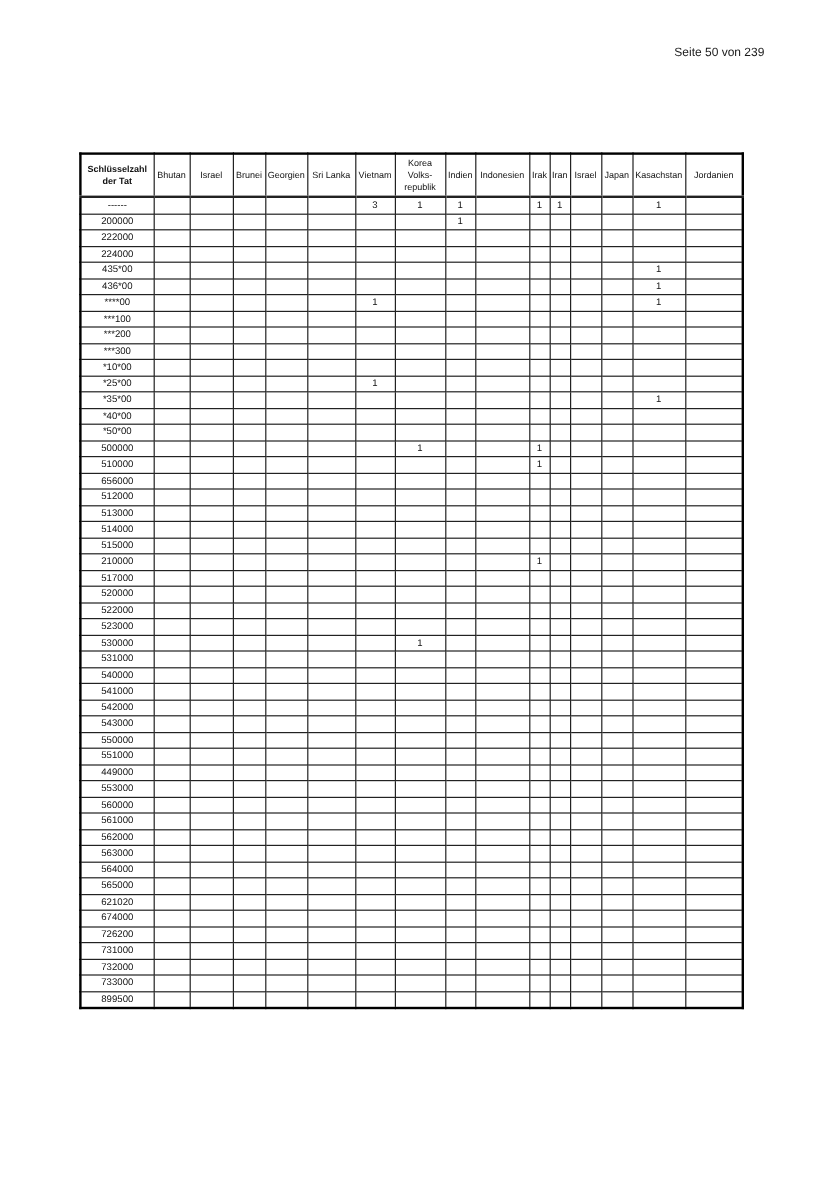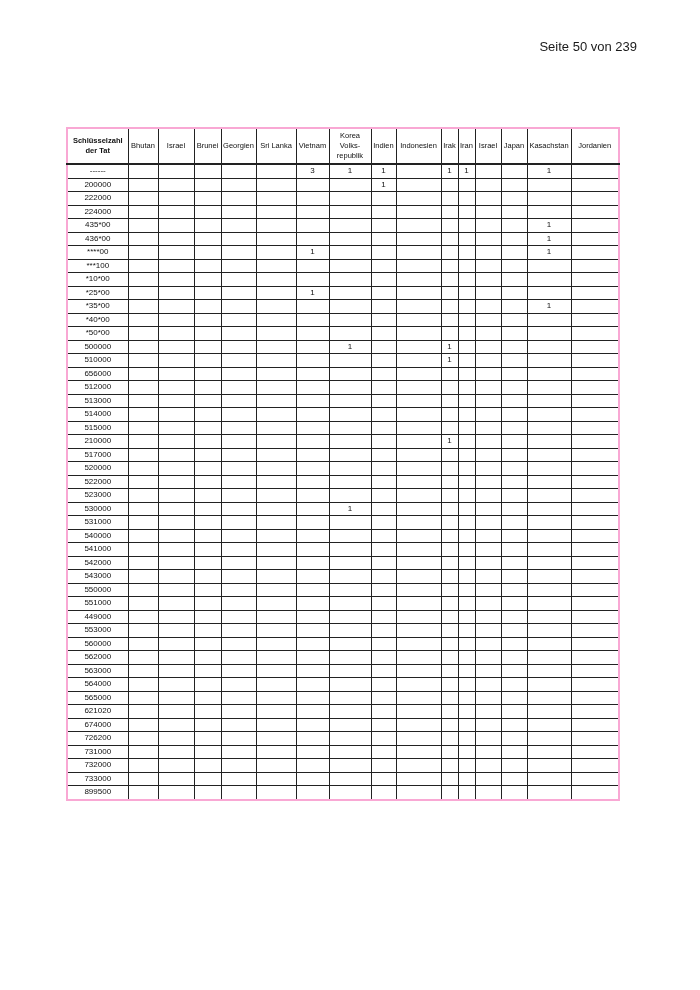--- a/index.html
+++ b/index.html
@@ -11,31 +11,31 @@
     width: 700px;
     height: 990px;
     position: relative;
     font-family: "Liberation Sans", sans-serif;
     color: #111;
   }
   .page-header {
     position: absolute;
     top: 39px;
     right: 63px;
-    font-size: 13px;
+    font-size: 10px;
     color: #1a1a1a;
     white-space: nowrap;
   }
   table.stats {
     position: absolute;
     left: 66px;
     top: 127px;
     border-collapse: collapse;
     table-layout: fixed;
-    border: 2px solid #f9a8d4;
+    border: 2px solid #000000;
   }
   table.stats th,
   table.stats td {
     border: 1px solid #222;
     text-align: center;
     vertical-align: middle;
     padding: 0;
     overflow: hidden;
   }
   table.stats thead th {
@@ -238,20 +238,56 @@
         <td></td>
         <td></td>
         <td></td>
         <td></td>
         <td></td>
         <td></td>
         <td></td>
         <td></td>
       </tr>
       <tr>
+        <td>***200</td>
+        <td></td>
+        <td></td>
+        <td></td>
+        <td></td>
+        <td></td>
+        <td></td>
+        <td></td>
+        <td></td>
+        <td></td>
+        <td></td>
+        <td></td>
+        <td></td>
+        <td></td>
+        <td></td>
+        <td></td>
+      </tr>
+      <tr>
+        <td>***300</td>
+        <td></td>
+        <td></td>
+        <td></td>
+        <td></td>
+        <td></td>
+        <td></td>
+        <td></td>
+        <td></td>
+        <td></td>
+        <td></td>
+        <td></td>
+        <td></td>
+        <td></td>
+        <td></td>
+        <td></td>
+      </tr>
+      <tr>
         <td>*10*00</td>
         <td></td>
         <td></td>
         <td></td>
         <td></td>
         <td></td>
         <td></td>
         <td></td>
         <td></td>
         <td></td>
@@ -725,20 +761,38 @@
         <td></td>
         <td></td>
         <td></td>
         <td></td>
         <td></td>
         <td></td>
         <td></td>
       </tr>
       <tr>
         <td>560000</td>
+        <td></td>
+        <td></td>
+        <td></td>
+        <td></td>
+        <td></td>
+        <td></td>
+        <td></td>
+        <td></td>
+        <td></td>
+        <td></td>
+        <td></td>
+        <td></td>
+        <td></td>
+        <td></td>
+        <td></td>
+      </tr>
+      <tr>
+        <td>561000</td>
         <td></td>
         <td></td>
         <td></td>
         <td></td>
         <td></td>
         <td></td>
         <td></td>
         <td></td>
         <td></td>
         <td></td>

